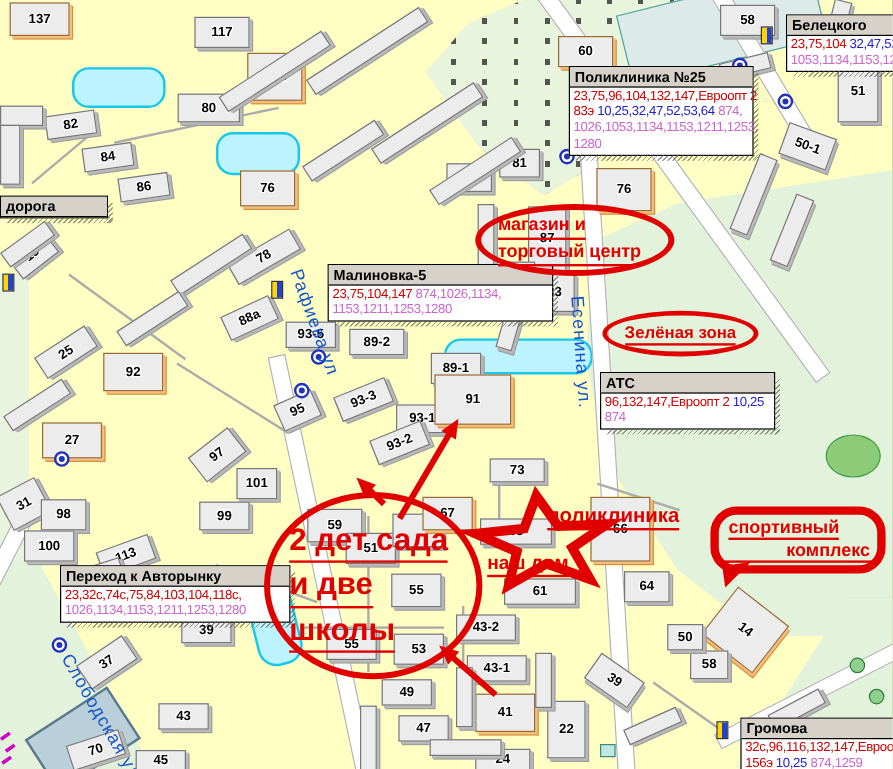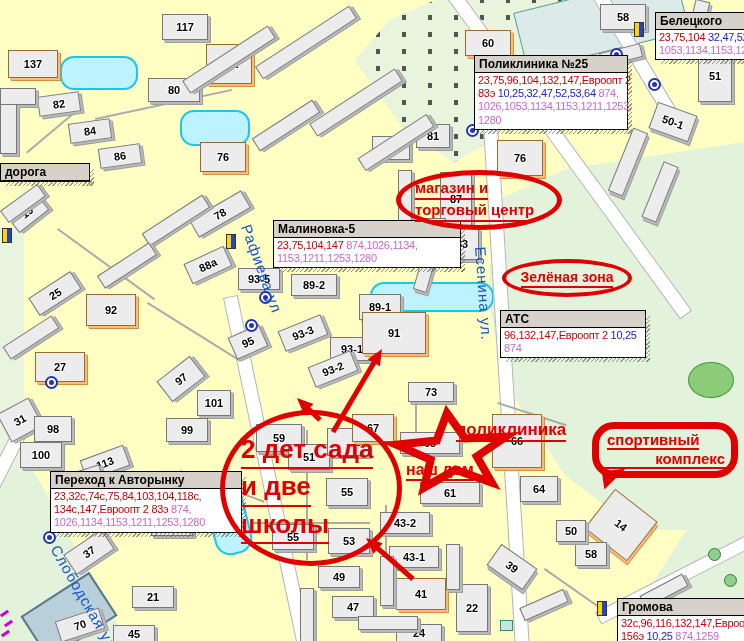--- a/index.html
+++ b/index.html
@@ -128,21 +128,21 @@
   <div class="path" id="pa9"></div>
   <div class="path" id="pa10"></div>
   <div class="path" id="pa11"></div>
 
   <div class="pond" id="pond1"></div>
   <div class="pond" id="pond2"></div>
   <div class="pond" id="pond3"></div>
   <div class="pond" id="pond4"></div>
   <div id="pool"></div>
   <div id="tealrect"></div>
-<div class="building orange" style="left: 8px; top: 2px; width: 48px; height: 26px; transform: rotate(0deg); margin-top: 48px;">
+<div class="building orange" style="left: 8px; top: 2px; width: 48px; height: 26px; transform: rotate(0deg);">
       <span class="blabel">137</span>
     </div>
     <div class="building" style="left: 162px; top: 14px; width: 44px; height: 24px; transform: rotate(0deg);">
       <span class="blabel">117</span>
     </div>
     <div class="building orange" style="left: 206px; top: 44px; width: 44px; height: 38px; transform: rotate(0deg);">
       <span class="blabel">82а</span>
     </div>
     <div class="building" style="left: 148px; top: 78px; width: 50px; height: 22px; transform: rotate(0deg);">
       <span class="blabel">80</span>
@@ -252,21 +252,21 @@
     <div class="building" style="left: 8px; top: 200px; width: 36px; height: 22px; transform: rotate(-38deg);">
       <span class="blabel">19</span>
     </div>
     <div class="building" style="left: 66px; top: 540px; width: 44px; height: 22px; transform: rotate(-34deg);">
       <span class="blabel">37</span>
     </div>
     <div class="building" style="left: 151px; top: 514px; width: 40px; height: 20px; transform: rotate(0deg);">
       <span class="blabel">39</span>
     </div>
     <div class="building" style="left: 132px; top: 586px; width: 40px; height: 20px; transform: rotate(0deg);">
-      <span class="blabel">21</span>
+      <span class="blabel">43</span>
     </div>
     <div class="building" style="left: 113px; top: 625px; width: 40px; height: 16px; transform: rotate(0deg);">
       <span class="blabel">45</span>
     </div>
     <div class="building" style="left: 57px; top: 614px; width: 44px; height: 20px; transform: rotate(-18deg);">
       <span class="blabel">70</span>
     </div>
     <div class="building" style="left: 256px; top: 424px; width: 44px; height: 26px; transform: rotate(0deg);">
       <span class="blabel">59</span>
     </div>
@@ -420,21 +420,20 @@
       <div class="hx hx-r"></div>
       <div class="hx hx-b"></div>
       <div class="ib-title">дорога</div>
     </div>
     <div class="infobox" style="left: 50px; top: 471px; width: 190px;">
       <div class="hx hx-r"></div>
       <div class="hx hx-b"></div>
       <div class="ib-title">Переход к Авторынку</div>
       <div class="ib-body">
         <div><span class="seg-r">23,32с,74с,75,84,103,104,118с,</span></div>
-        <div><span class="seg-r">134с,147,Евроопт 2  83э</span><span class="seg-m"> 874,</span></div>
         <div><span class="seg-m">1026,1134,1153,1211,1253,1280</span></div>
       </div>
     </div>
     <div class="infobox" style="left: 617px; top: 598px; width: 130px;">
       <div class="ib-title">Громова</div>
       <div class="ib-body">
         <div><span class="seg-r">32с,96,116,132,147,Евроопт</span></div>
         <div><span class="seg-r">156э</span><span class="seg-b"> 10,25</span><span class="seg-m"> 874,1259</span></div>
       </div>
     </div>

